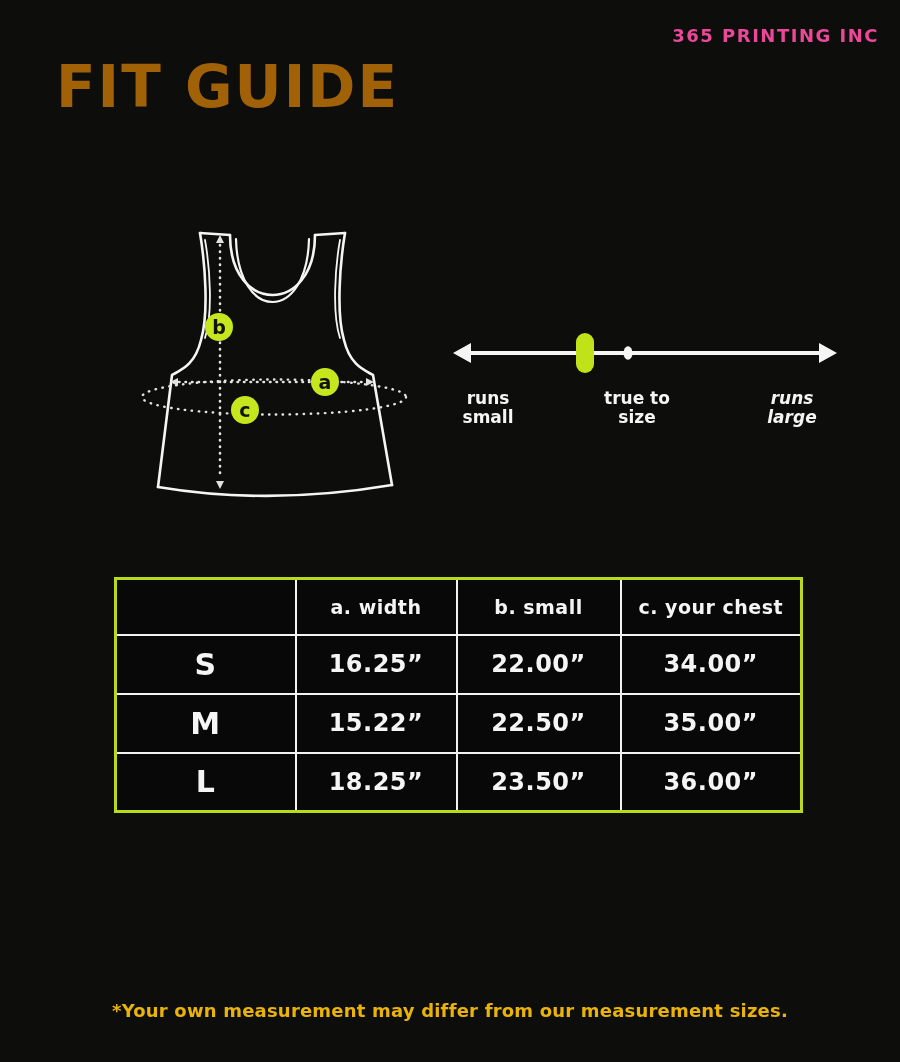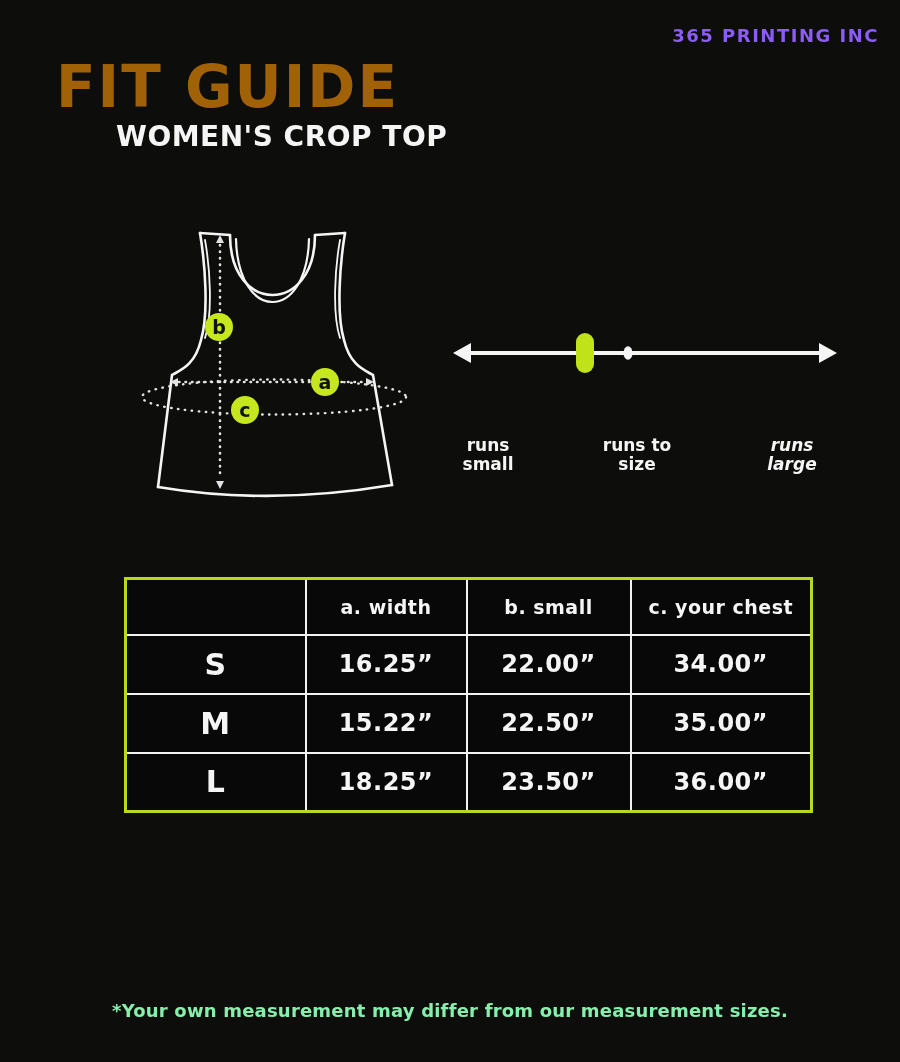--- a/index.html
+++ b/index.html
@@ -2,71 +2,70 @@
 <html><head>
 <meta charset="utf-8">
 <style>
   html,body{margin:0;padding:0;background:#0d0d0c;}
   #canvas{
     position:relative;width:900px;height:1062px;background:#0d0d0c;
     font-family:"DejaVu Sans","Liberation Sans",sans-serif;color:#f5f5f5;overflow:hidden;
   }
   .brand{
     position:absolute;top:25px;right:21px;font-size:18px;font-weight:bold;
-    letter-spacing:1.5px;color:#8b5cf6;white-space:nowrap;
+    letter-spacing:1.5px;color:#ec4899;white-space:nowrap;
   }
   .title{
     position:absolute;left:56px;top:58px;font-size:58px;line-height:1;
     font-weight:bold;letter-spacing:2px;color:#a16207;white-space:nowrap;
   }
   .subtitle{
     position:absolute;left:116px;top:123px;font-size:28px;line-height:1;
     font-weight:bold;letter-spacing:0.5px;color:#f5f5f5;white-space:nowrap;
   }
   .diagram-svg{position:absolute;left:135px;top:218px;width:290px;height:282px;}
   .slider-svg{position:absolute;left:450px;top:329px;width:390px;height:50px;}
   .scale-label{
     position:absolute;top:389px;width:78px;text-align:center;
-    font-size:17px;line-height:19px;font-weight:bold;color:#f5f5f5;margin-top:47px;
+    font-size:17px;line-height:19px;font-weight:bold;color:#f5f5f5;
   }
   #lbl-small{left:449px;}
   #lbl-true{left:598px;}
   #lbl-large{left:753px;font-style:italic;}
   table.fit{
-    position:absolute;left:124px;top:577px;width:686px;
+    position:absolute;left:114px;top:577px;width:686px;
     border-collapse:collapse;table-layout:fixed;background:#080808;
   }
   table.fit{border:3px solid #b8da1b;}
   table.fit th, table.fit td{
     border:2px solid #f2f2f2;text-align:center;vertical-align:middle;
     color:#f5f5f5;overflow:hidden;
   }
   table.fit tr.hdr{height:56px;}
   table.fit tr.row{height:59px;}
   table.fit th{font-size:19px;font-weight:bold;letter-spacing:0.5px;}
   td.size{font-size:30px;font-weight:bold;letter-spacing:1px;}
   td.val{font-size:24px;font-weight:bold;letter-spacing:0.5px;}
   .footnote{
     position:absolute;left:0;top:1000px;width:900px;text-align:center;
-    font-size:18px;font-weight:bold;letter-spacing:0.2px;color:#86efac;
+    font-size:18px;font-weight:bold;letter-spacing:0.2px;color:#eab308;
   }
   svg text.marker-letter{
     font-family:"DejaVu Sans","Liberation Sans",sans-serif;
     font-weight:bold;font-size:19px;fill:#101408;text-anchor:middle;
   }
 </style>
 </head>
 <body>
 
 <div id="canvas">
 
   <div class="brand">365 PRINTING INC</div>
 
   <div class="title">FIT GUIDE</div>
-  <div class="subtitle">WOMEN'S CROP TOP</div>
 
   <svg class="diagram-svg" viewBox="0 0 290 282">
     <g fill="none" stroke="#f5f5f5" stroke-width="2.6" stroke-linecap="round" stroke-linejoin="round">
 
       <path d="M 65,15 C 70,45 74,95 66,122 C 60,147 46,152 37,157 L 23,269"></path>
 
       <path d="M 23,269 C 100,282 180,280 257,267"></path>
 
       <path d="M 210,15 C 205,45 201,95 209,122 C 215,147 229,152 238,157 L 257,267"></path>
 
@@ -110,21 +109,21 @@
 
   <svg class="slider-svg" viewBox="0 0 390 50">
     <line x1="18" y1="24" x2="372" y2="24" stroke="#f5f5f5" stroke-width="4"></line>
     <polygon points="3,24 21,14 21,34" fill="#f5f5f5"></polygon>
     <polygon points="387,24 369,14 369,34" fill="#f5f5f5"></polygon>
     <ellipse cx="178" cy="24" rx="4.5" ry="6.8" fill="#f5f5f5"></ellipse>
     <rect x="126" y="4" width="18" height="40" rx="9" fill="#c0e218"></rect>
   </svg>
 
   <div class="scale-label" id="lbl-small">runs small</div>
-  <div class="scale-label" id="lbl-true">runs to size</div>
+  <div class="scale-label" id="lbl-true">true to size</div>
   <div class="scale-label" id="lbl-large">runs large</div>
 
   <table class="fit">
     <colgroup>
       <col style="width:180px">
         <col style="width:161px">
         <col style="width:164px">
         <col style="width:181px">
     </colgroup>
     <tbody>

